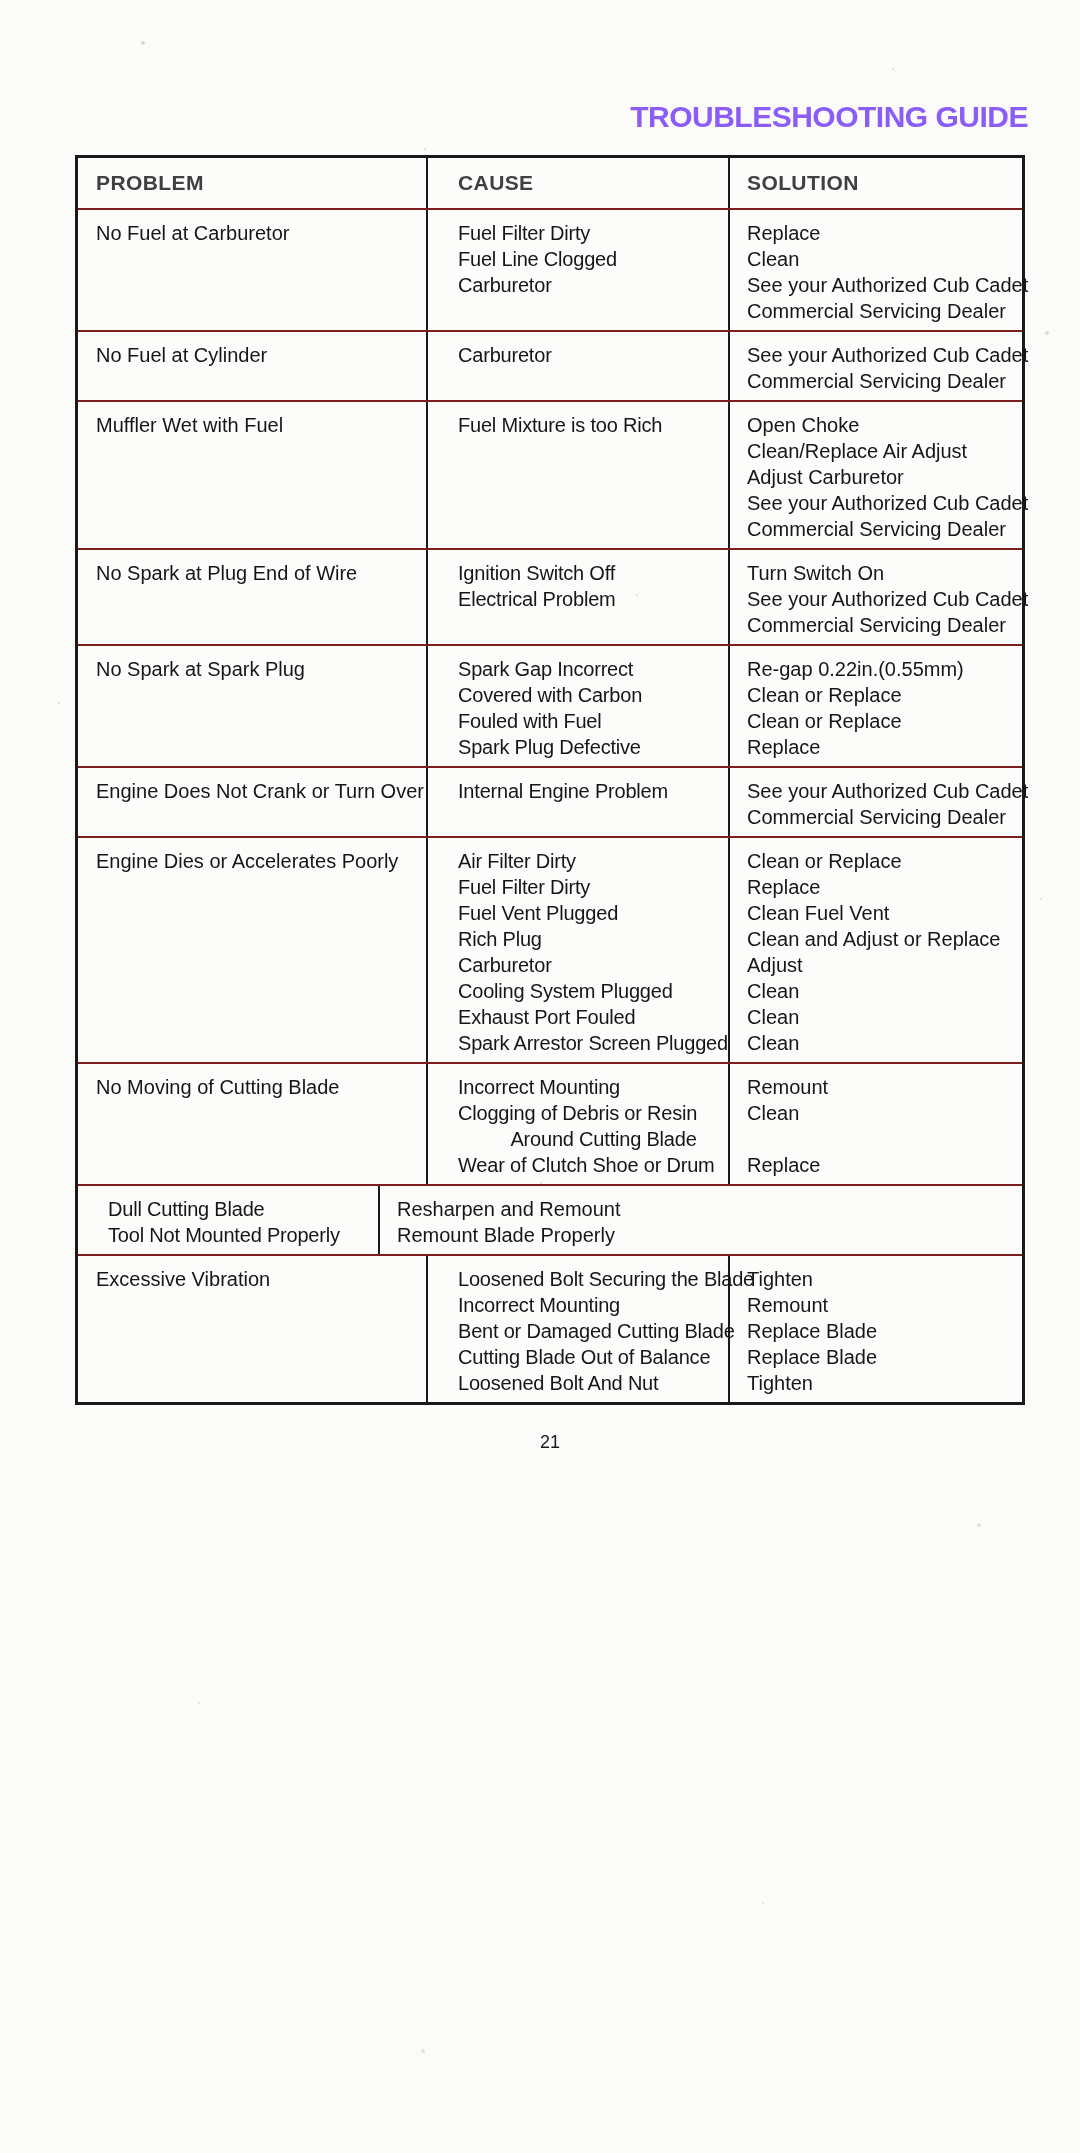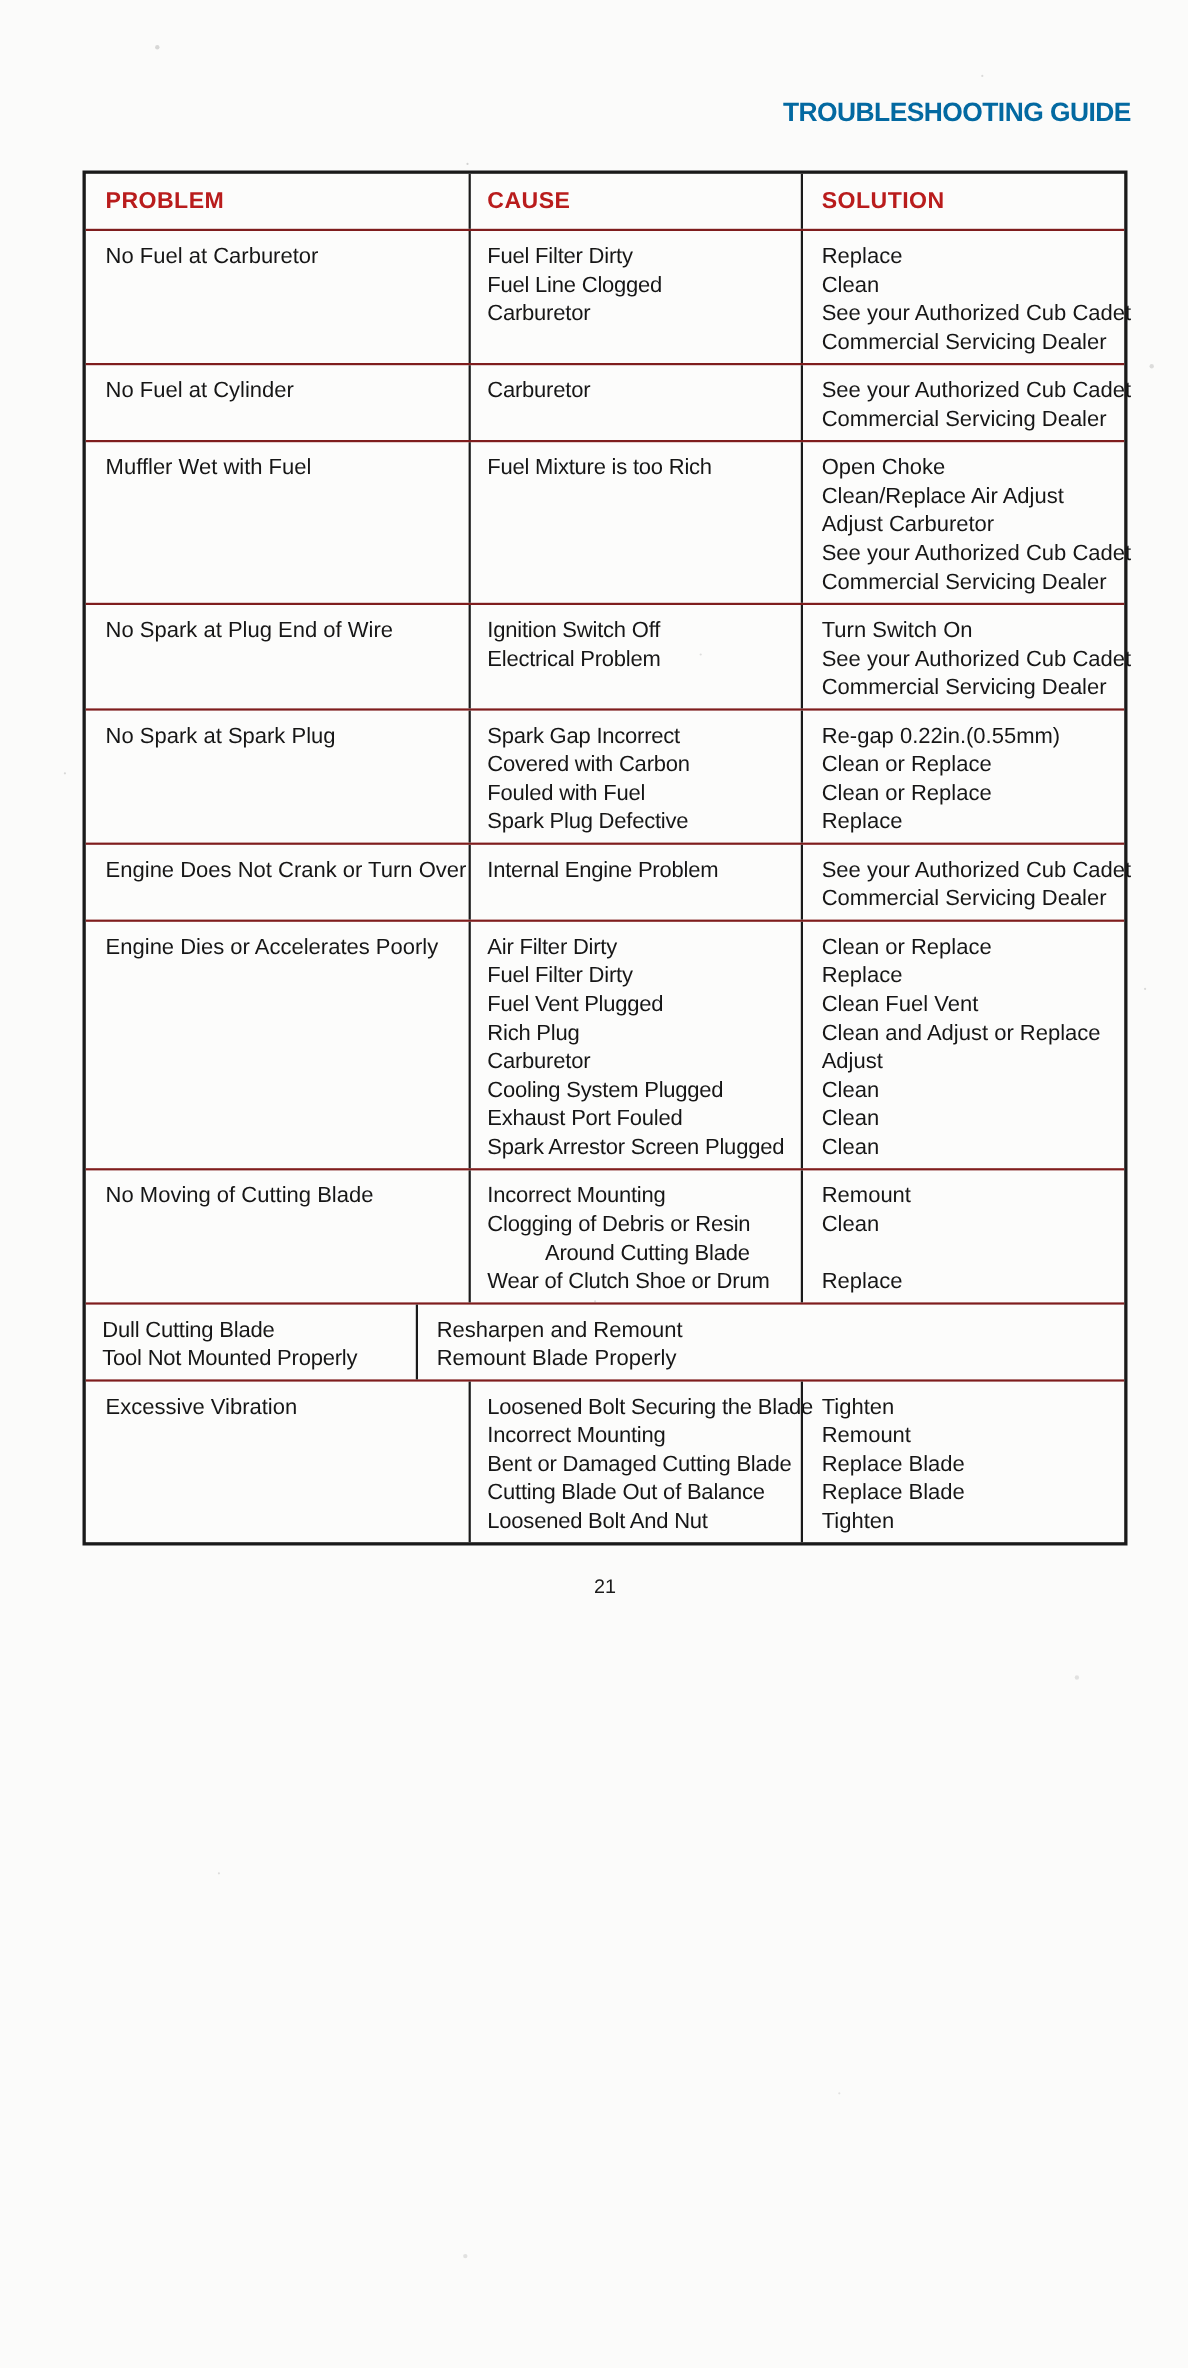--- a/index.html
+++ b/index.html
@@ -11,27 +11,27 @@
     position: relative;
     width: 1080px;
     height: 2153px;
     margin: 0 auto;
     background: #fbfbfa;
     color: #161616;
     overflow: hidden;
   }
   .title {
     position: absolute;
-    top: 89px;
+    top: 100px;
     right: 52px;
     margin: 0;
-    font-size: 24px;
+    font-size: 30px;
     font-weight: bold;
     letter-spacing: -0.5px;
-    color: #0369a1;
+    color: #8b5cf6;
     white-space: pre;
   }
   .ttable {
     position: absolute;
     left: 75px;
     top: 155px;
     width: 950px;
     box-sizing: border-box;
     border: 3px solid #1a1a1a;
     background: #fcfcfb;
@@ -40,32 +40,32 @@
   .row.header { border-top: none; height: 50px; }
   .cell { box-sizing: border-box; flex: none; }
   .cell.problem {
     width: 350px;
     border-right: 2px solid #1a1a1a;
     padding: 10px 4px 6px 18px;
   }
   .cell.cause {
     width: 302px;
     border-right: 2px solid #1a1a1a;
-    padding: 10px 2px 6px 15px;
+    padding: 10px 2px 6px 30px;
   }
   .cell.solution {
     width: 240px;
     padding: 10px 2px 6px 17px;
   }
   .header .cell { padding-top: 13px; }
   .th {
     font-weight: bold;
     font-size: 21px;
     letter-spacing: 0.4px;
-    color: #b91c1c;
+    color: #404040;
   }
   .line {
     font-size: 20px;
     line-height: 26px;
     min-height: 26px;
     white-space: pre;
   }
   .cause .line { letter-spacing: -0.2px; }
   .pagenum {
     position: absolute;

